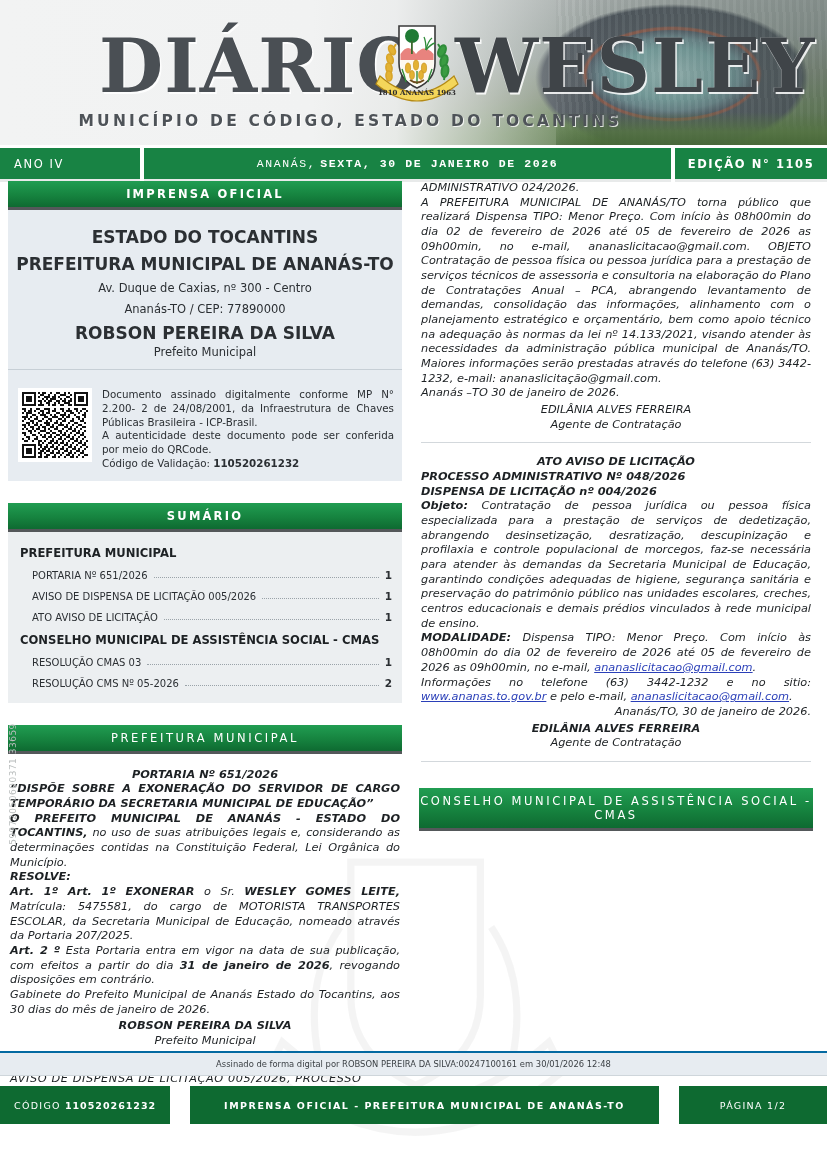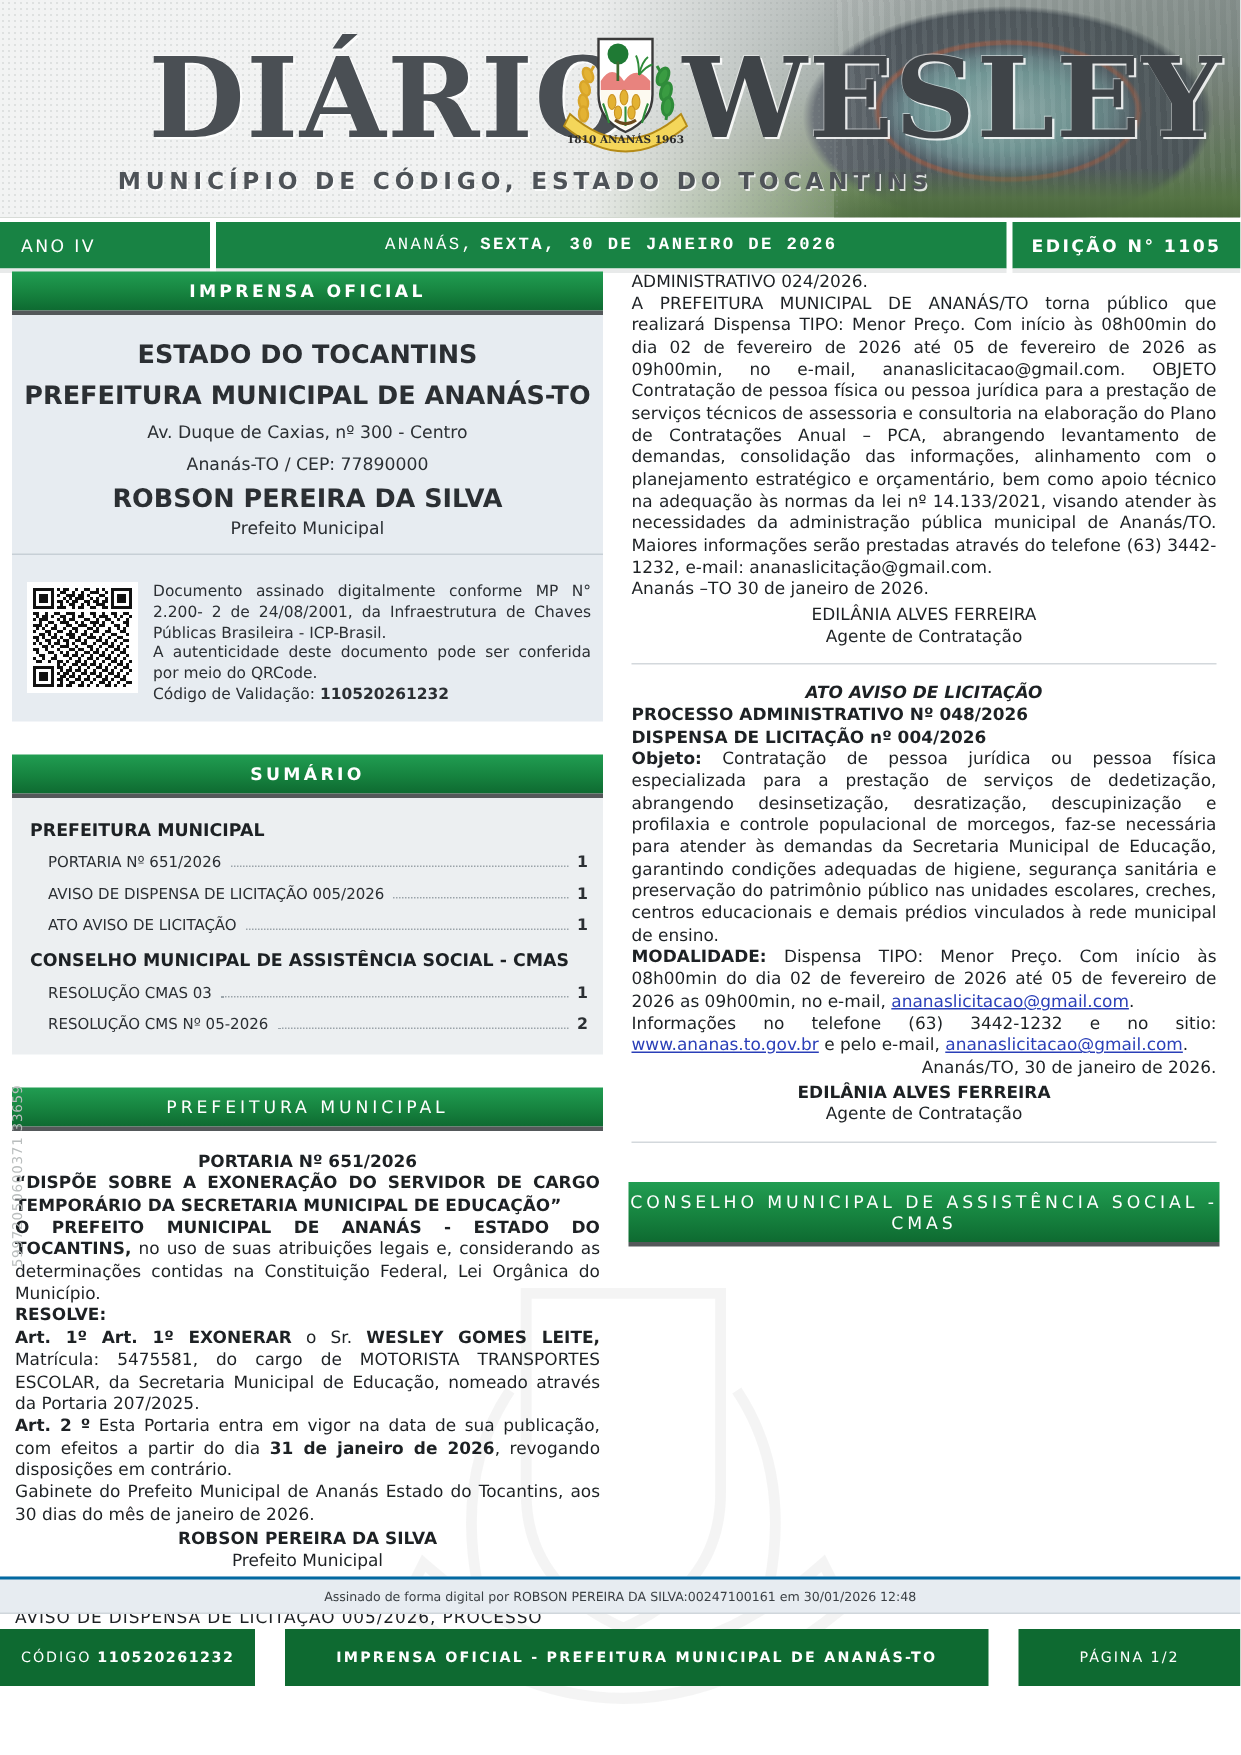--- a/index.html
+++ b/index.html
@@ -156,21 +156,21 @@
   
   .sumario-wrap { background:#eceff1; padding: 8px 10px 10px 10px; }
   .sum-group { font-size:11.6px; font-weight:700; color:#1d2124; padding: 6px 0 4px 2px; }
   .sum-item { display:flex; align-items:flex-end; font-size:10px; color:#2b2f33; padding: 5px 0 4px 14px; }
   .sum-item .t { white-space:nowrap; }
   .sum-item .dots { flex:1; border-bottom:1px dotted #9aa3a9; margin: 0 6px 3px 6px; height:1px; }
   .sum-item .pg { font-weight:700; font-size:10.5px; }
 
   
   .art { padding: 0 2px; }
-  .art p { margin: 0; font-size:11.3px; line-height:1.30; text-align:justify; color:#1d2124; }
+  .art p { margin: 0; font-size:11.3px; line-height:1.30; text-align:justify; color:#1d2124;font-style:italic; }
   .ctr { text-align:center !important; }
   .bold { font-weight:700; }
   .ital { font-style:italic; }
   .hr { height:1px; background:#d3d8dc; margin:10px 0 12px 0; }
   a.lnk { color:#2a3fb8; text-decoration:underline; }
   .spacer-14 { height:14px; }
   .spacer-22 { height:22px; }
 
   
   .signedline {

